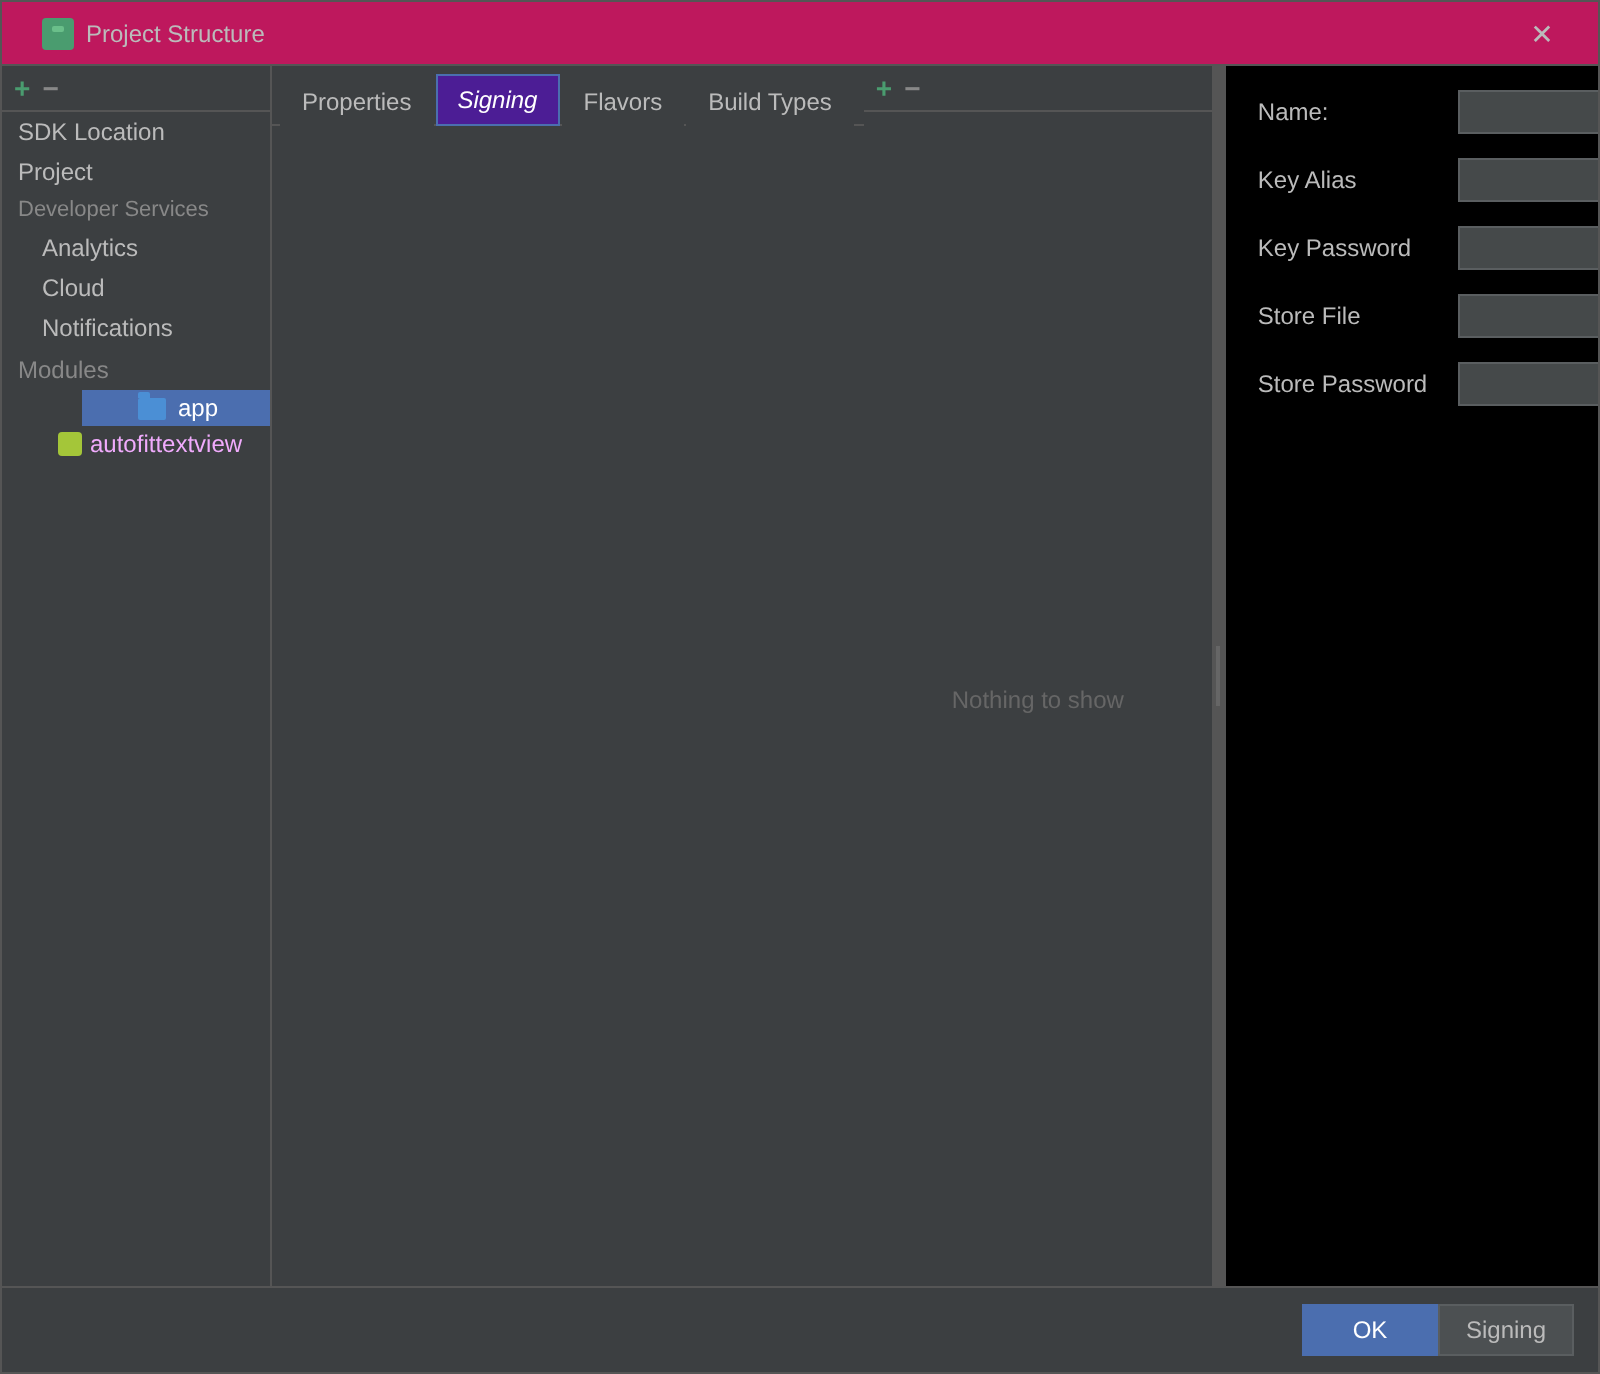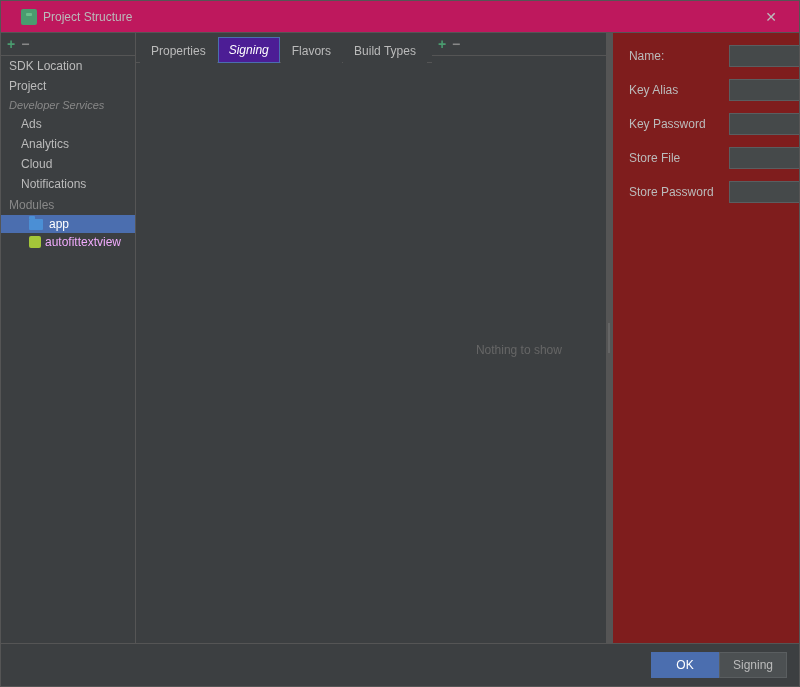--- a/index.html
+++ b/index.html
@@ -99,36 +99,36 @@
       padding: 3px 8px;
       cursor: pointer;
       color: #bbbbbb;
       font-size: 12px;
       white-space: nowrap;
     }
     .sidebar-section-label {
       padding: 3px 8px;
       font-size: 11px;
       color: #888;
-      font-style: italic;
     }
     .sidebar-item.indented {
       padding-left: 20px;
     }
     .module-item {
       display: flex;
       align-items: center;
       gap: 4px;
       padding: 2px 8px 2px 28px;
       cursor: pointer;
       color: #f0abfc;
     }
     .module-item.selected {
       background: #4b6eaf;
       color: #ffffff;
+      margin-left: 40px;
     }
     .folder-icon {
       width: 14px;
       height: 11px;
       background: #4b8fd5;
       border-radius: 1px;
       position: relative;
       margin-right: 2px;
     }
     .folder-icon::before {
@@ -219,21 +219,21 @@
       align-items: center;
       justify-content: center;
       color: #666;
       font-size: 12px;
     }
 
     
     .form-area {
       flex: 1;
       padding: 12px 16px;
-      background: #7f1d1d;
+      background: #000000;
       overflow-y: auto;
     }
     .form-row {
       display: flex;
       align-items: center;
       margin-bottom: 12px;
     }
     .form-label {
       width: 100px;
       color: #bbbbbb;
@@ -347,23 +347,20 @@
       <div class="sidebar-item">
         <span>SDK Location</span>
       </div>
       <div class="sidebar-item">
         <span>Project</span>
       </div>
       <div class="sidebar-item sidebar-section-label">
         <span>Developer Services</span>
       </div>
       <div class="sidebar-item indented">
-        <span>Ads</span>
-      </div>
-      <div class="sidebar-item indented">
         <span>Analytics</span>
       </div>
       <div class="sidebar-item indented">
         <span>Cloud</span>
       </div>
       <div class="sidebar-item indented">
         <span>Notifications</span>
       </div>
 
       <div class="sidebar-item" style="color:#888; padding-left:8px; padding-top:4px;">Modules</div>

